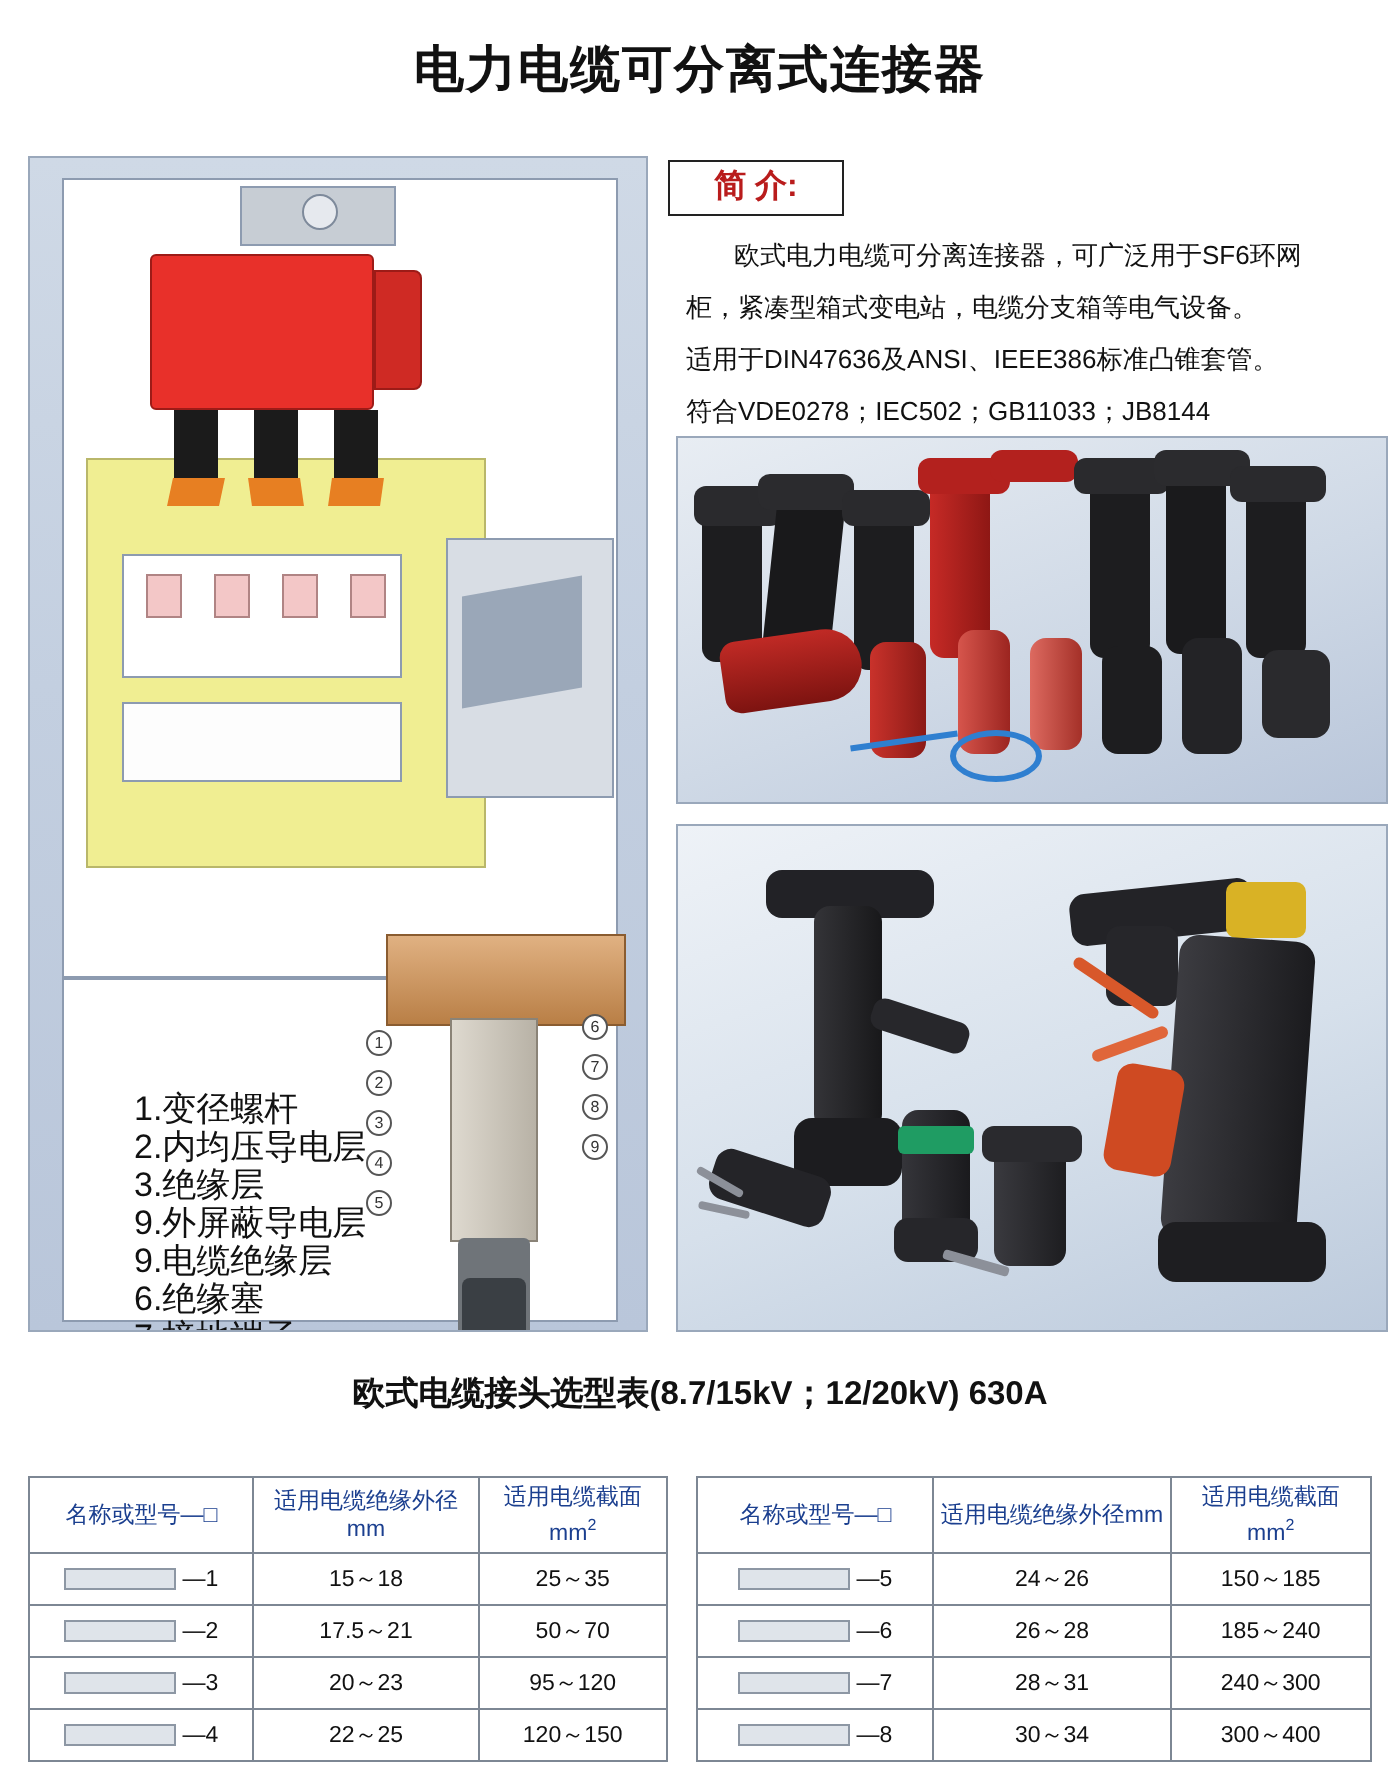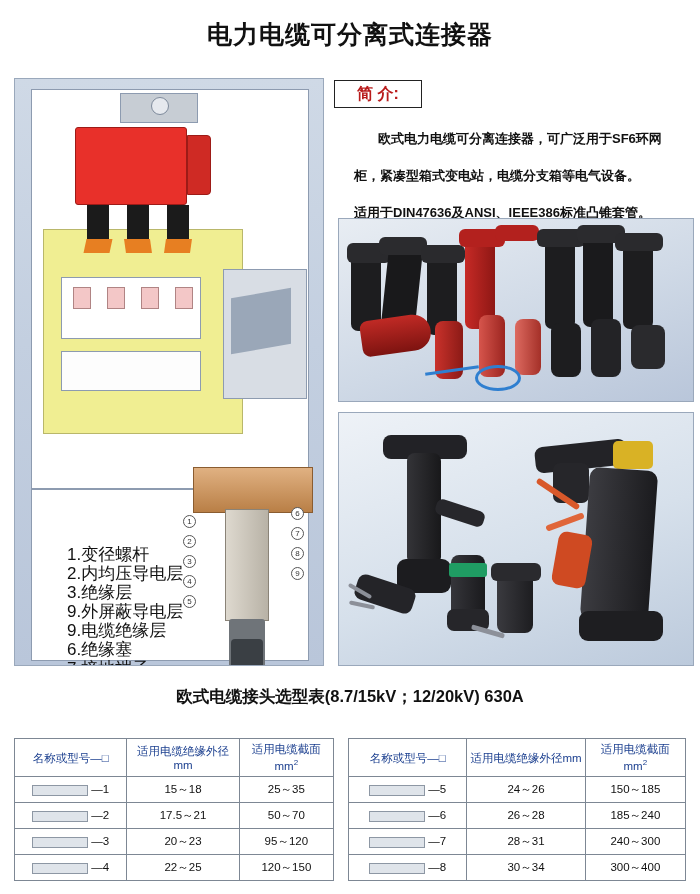--- a/index.html
+++ b/index.html
@@ -199,21 +199,21 @@
     line-height: 26px;
   }
   .intro-text {
     position: absolute;
     left: 338px; top: 112px;
     width: 356px;
     font-size: 13px;
     color: #111;
     line-height: 21px;
   }
-  .intro-text p { margin: 16px; font-weight: bold; }
+  .intro-text p { margin: 5px; }
   .intro-text .indent { text-indent: 24px; }
 
   
   .photo {
     position: absolute;
     border: 1px solid #9aa8bb;
     overflow: hidden;
   }
   .photo-top {
     left: 338px; top: 218px;
@@ -329,20 +329,21 @@
       <div>7.接地端子</div>
 
     </div>
   </div>
 
   <div class="intro-tag">简 介:</div>
   <div class="intro-text">
     <p class="indent">欧式电力电缆可分离连接器，可广泛用于SF6环网</p>
     <p>柜，紧凑型箱式变电站，电缆分支箱等电气设备。</p>
     <p>适用于DIN47636及ANSI、IEEE386标准凸锥套管。</p>
+    <p>符合VDE0278；IEC502；GB11033；JB8144</p>
   </div>
 
   <div class="photo photo-top">
 
     <div class="sh" style="left:12px; top:34px; width:30px; height:78px; background:#1d1d1f; border-radius:7px;"></div>
     <div class="sh" style="left:8px; top:24px; width:44px; height:20px; background:#2a2a2d; border-radius:6px;"></div>
     <div class="sh" style="left:46px; top:26px; width:34px; height:84px; background:#19191b; border-radius:7px; transform:rotate(6deg);"></div>
     <div class="sh" style="left:40px; top:18px; width:48px; height:18px; background:#2b2b2e; border-radius:6px;"></div>
 
     <div class="sh" style="left:88px; top:36px; width:30px; height:80px; background:#1d1d1f; border-radius:7px;"></div>

